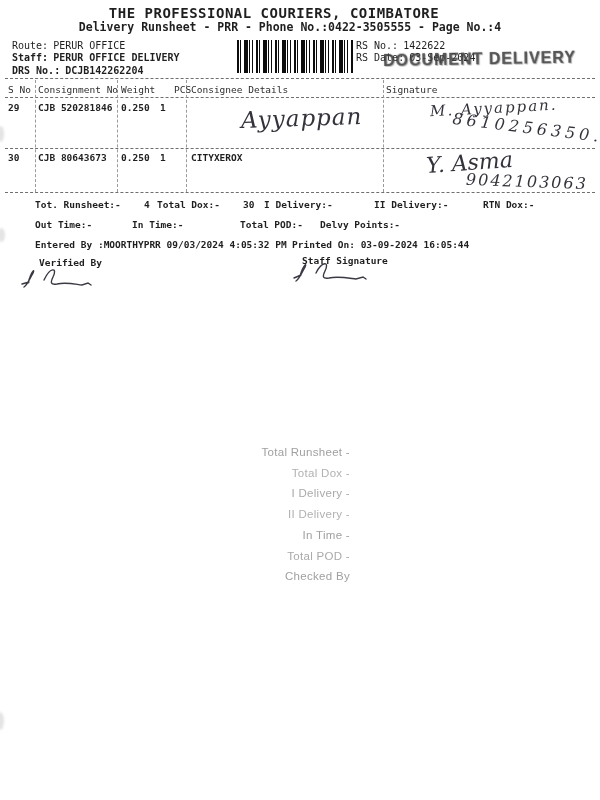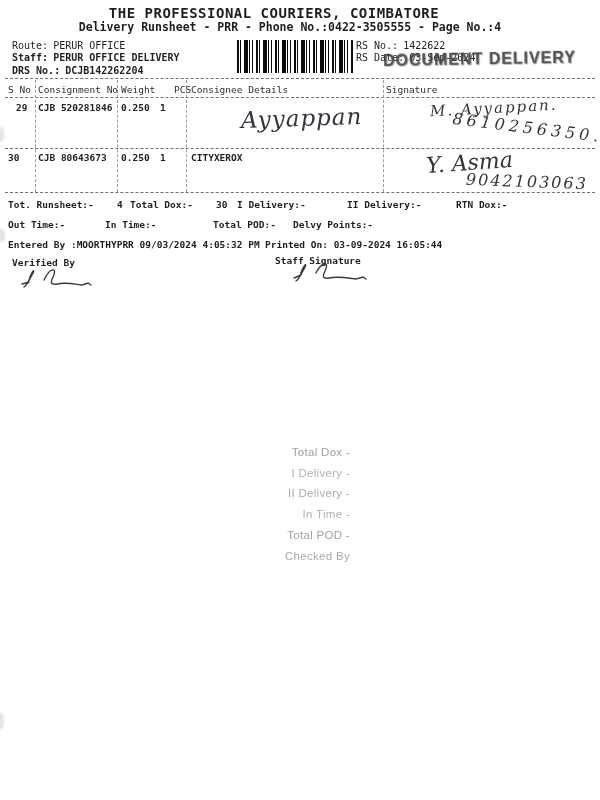--- a/index.html
+++ b/index.html
@@ -28,21 +28,21 @@
     text-shadow:1px 1px 0 rgba(110,110,110,.45),0 0 1px rgba(60,60,60,.8);}
 
   .hr{position:absolute;left:5px;width:590px;border-top:1px dashed #6f6f6f;height:0;}
   .vr{position:absolute;border-left:1px dashed #9a9a9a;width:0;top:80px;height:112px;}
 
   .th{font-size:9.5px;color:#2e2e2e;}
   .td{font-size:9.5px;font-weight:bold;}
 
   .hw{font-family:"DejaVu Serif",serif;font-style:italic;color:#33333c;}
 
-  .ftr{font-size:9.5px;font-weight:bold;}
+  .ftr{font-size:9.5px;font-weight:bold;margin-left:27px;}
 
   .faded{left:140px;top:442px;width:210px;text-align:right;
     font-family:"Liberation Sans",sans-serif;font-size:11.5px;line-height:20.7px;
     color:#a0a0a0;filter:blur(.35px);letter-spacing:.3px;white-space:nowrap;}
   .faded div:nth-child(2n){opacity:.82;}
   .faded div:nth-child(3n){opacity:.9;}
 
   .sig-svg{position:absolute;}
   .smudge{position:absolute;background:#e4e4e4;border-radius:50%;filter:blur(1px);}
 </style>
@@ -84,21 +84,21 @@
   <div class="vr" style="left:186px;"></div>
   <div class="vr" style="left:383px;"></div>
 
   <div class="abs th" style="left:8px;top:84px;">S No</div>
   <div class="abs th" style="left:38px;top:84px;">Consignment No</div>
   <div class="abs th" style="left:121px;top:84px;">Weight</div>
   <div class="abs th" style="left:157px;top:84px;margin-left:17px;">PCS</div>
   <div class="abs th" style="left:191px;top:84px;">Consignee Details</div>
   <div class="abs th" style="left:386px;top:84px;">Signature</div>
 
-  <div class="abs td" style="left:8px;top:102px;margin-left:8px;">29</div>
+  <div class="abs td" style="left:8px;top:102px;">29</div>
   <div class="abs td" style="left:38px;top:102px;text-align:right;">CJB 520281846</div>
   <div class="abs td" style="left:121px;top:102px;">0.250</div>
   <div class="abs td" style="left:160px;top:102px;">1</div>
   <div class="abs hw" style="left:241px;top:105px;font-size:23px;transform:rotate(-2deg);letter-spacing:1px;">Ayyappan</div>
   <div class="abs hw" style="left:430px;top:99px;font-size:15px;transform:rotate(-3deg);letter-spacing:2px;">M. Ayyappan.</div>
   <div class="abs hw" style="left:452px;top:118px;font-size:16px;transform:rotate(7deg);letter-spacing:4px;">8610256350.</div>
 
   <div class="abs td" style="left:8px;top:152px;">30</div>
   <div class="abs td" style="left:38px;top:152px;">CJB 80643673</div>
   <div class="abs td" style="left:121px;top:152px;">0.250</div>
@@ -127,20 +127,21 @@
   <div class="abs ftr" style="left:275px;top:255px;">Staff Signature</div>
 
   <svg class="sig-svg" style="left:18px;top:265px;" width="78" height="28" viewBox="0 0 78 28">
     <path d="M10 18 C14 4 18 3 14 10 C11 15 9 20 6 22 M4 19 L11 17 M26 15 C32 2 40 2 35 12 C32 18 33 20 39 19 C48 17 56 19 64 20 L70 18 L73 20" stroke="#3a3a44" stroke-width="1.4" fill="none" stroke-linecap="round"></path>
   </svg>
   <svg class="sig-svg" style="left:288px;top:260px;" width="82" height="28" viewBox="0 0 82 28">
     <path d="M12 16 C16 3 20 2 16 9 C13 14 11 19 8 21 M6 18 L13 15 M28 13 C34 1 42 1 37 11 C34 17 35 19 41 18 C50 16 60 18 68 19 L75 17 L78 19" stroke="#3a3a44" stroke-width="1.4" fill="none" stroke-linecap="round"></path>
   </svg>
 
   <div class="abs faded">
+    <div>Total Runsheet -</div>
     <div>Total Dox -</div>
     <div>I Delivery -</div>
     <div>II Delivery -</div>
     <div>In Time -</div>
     <div>Total POD -</div>
     <div>Checked By</div>
   </div>
 
   <div class="smudge" style="left:-2px;top:126px;width:6px;height:16px;"></div>
   <div class="smudge" style="left:-2px;top:228px;width:7px;height:14px;"></div>

